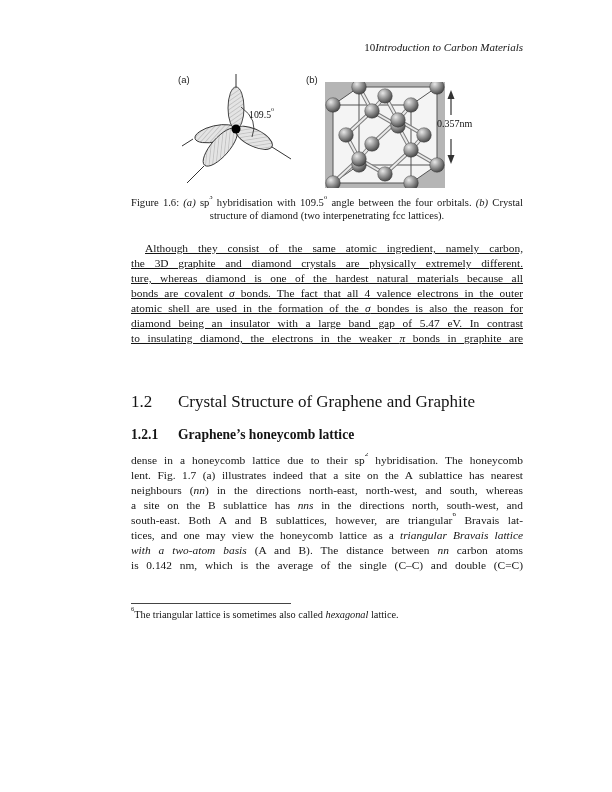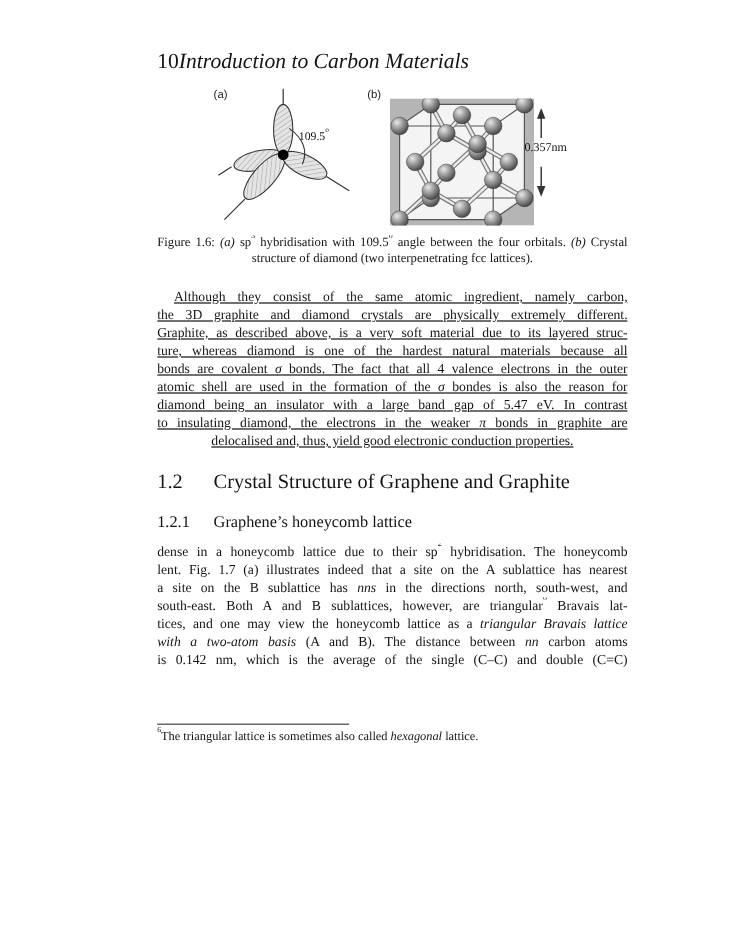--- a/index.html
+++ b/index.html
@@ -1,21 +1,21 @@
 <!DOCTYPE html>
 <html><head>
 <meta charset="utf-8">
 <style>
   html,body{margin:0;padding:0;background:#ffffff;}
   body{width:612px;height:792px;position:relative;
        font-family:"Liberation Serif","DejaVu Serif",serif;color:#141414;}
   .abs{position:absolute;}
   
-  .header{left:131px;top:41px;width:392px;display:flex;justify-content:flex-start;
-          font-size:18px;}
+  .header{left:131px;top:41px;width:392px;display:flex;justify-content:flex-end;
+          font-size:11px;}
   .it{font-style:italic;}
   
   .figure{left:131px;top:68px;width:392px;height:128px;}
   .flabel{position:absolute;font-family:"Liberation Sans","DejaVu Sans",sans-serif;
           font-size:9.5px;color:#222;}
   .sp3{position:absolute;left:44px;top:2px;}
   .anglelabel{position:absolute;left:118px;top:41px;font-size:9.8px;color:#111;}
   .cube{position:absolute;left:194px;top:14px;}
   .dimarrow{position:absolute;left:310px;top:14px;}
   .dimlabel{position:absolute;left:306px;top:50px;font-size:10px;color:#111;}
@@ -27,21 +27,21 @@
   .p2{left:131px;top:453px;}
   .jline{height:15px;overflow:hidden;text-align:justify;text-align-last:justify;}
   .capline,.lastline{height:auto;text-align:center;}
   .capjline{height:13.2px;overflow:hidden;text-align:justify;text-align-last:justify;}
   .indent{text-indent:14px;}
   sup{font-size:0.62em;line-height:0;position:relative;top:-0.45em;font-style:inherit;}
   i{font-style:italic;}
   
   .secheading{left:131px;top:392px;font-weight:normal;font-size:17px;white-space:nowrap;}
   .secnum{display:inline-block;width:47px;}
-  .subheading{left:131px;top:427px;font-weight:normal;font-size:13.6px;white-space:nowrap;}
+  .subheading{left:131px;top:427px;font-weight:bold;font-size:13.6px;white-space:nowrap;}
   .subnum{display:inline-block;width:47px;}
   
   .fnrule{left:131px;top:603px;width:160px;border-top:1px solid #444;height:0;}
   .footnote{left:131px;top:608px;width:392px;font-size:10.3px;line-height:13px;}
 </style>
 </head>
 <body>
 
 <div class="abs header">
   <span>10</span>
@@ -162,40 +162,39 @@
 </div>
 
 <div class="abs caption">
   <div class="capjline"><span>Figure 1.6: </span><i>(a)</i><span> sp</span><sup>3</sup><span> hybridisation with 109.5</span><sup>o</sup><span> angle between the four orbitals. </span><i>(b)</i><span> Crystal</span></div>
   <div class="capline"><span>structure of diamond (two interpenetrating fcc lattices).</span></div>
 </div>
 
 <div class="abs para p1">
   <div class="jline indent"><span>Although they consist of the same atomic ingredient, namely carbon,</span></div>
   <div class="jline"><span>the 3D graphite and diamond crystals are physically extremely different.</span></div>
-  <div class="jline"><span>Graphite, as described above, is a very soft material due to its layered struc-</span></div>
   <div class="jline"><span>ture, whereas diamond is one of the hardest natural materials because all</span></div>
   <div class="jline"><span>bonds are covalent </span><i>σ</i><span> bonds. The fact that all 4 valence electrons in the outer</span></div>
   <div class="jline"><span>atomic shell are used in the formation of the </span><i>σ</i><span> bondes is also the reason for</span></div>
   <div class="jline"><span>diamond being an insulator with a large band gap of 5.47 eV. In contrast</span></div>
   <div class="jline"><span>to insulating diamond, the electrons in the weaker </span><i>π</i><span> bonds in graphite are</span></div>
-  <div class="lastline"><span>delocalised and, thus, yield good electronic conduction properties.</span></div>
 </div>
 
 <div class="abs secheading">
   <span class="secnum">1.2</span><span>Crystal Structure of Graphene and Graphite</span>
 </div>
 
 <div class="abs subheading">
   <span class="subnum">1.2.1</span><span>Graphene’s honeycomb lattice</span>
 </div>
 
 <div class="abs para p2">
   <div class="jline"><span>dense in a honeycomb lattice due to their sp</span><sup>2</sup><span> hybridisation. The honeycomb</span></div>
   <div class="jline"><span>lent. Fig. 1.7 (a) illustrates indeed that a site on the A sublattice has nearest</span></div>
+  <div class="jline"><span>neighbours (</span><i>nn</i><span>) in the directions north-east, north-west, and south, whereas</span></div>
   <div class="jline"><span>a site on the B sublattice has </span><i>nns</i><span> in the directions north, south-west, and</span></div>
   <div class="jline"><span>south-east. Both A and B sublattices, however, are triangular</span><sup>6</sup><span> Bravais lat-</span></div>
   <div class="jline"><span>tices, and one may view the honeycomb lattice as a </span><i>triangular Bravais lattice</i></div>
   <div class="jline"><i>with a two-atom basis</i><span> (A and B). The distance between </span><i>nn</i><span> carbon atoms</span></div>
   <div class="jline"><span>is 0.142 nm, which is the average of the single (C–C) and double (C=C)</span></div>
 </div>
 
 <div class="abs fnrule"></div>
 <div class="abs footnote"><sup>6</sup><span>The triangular lattice is sometimes also called </span><i>hexagonal</i><span> lattice.</span></div>
 

